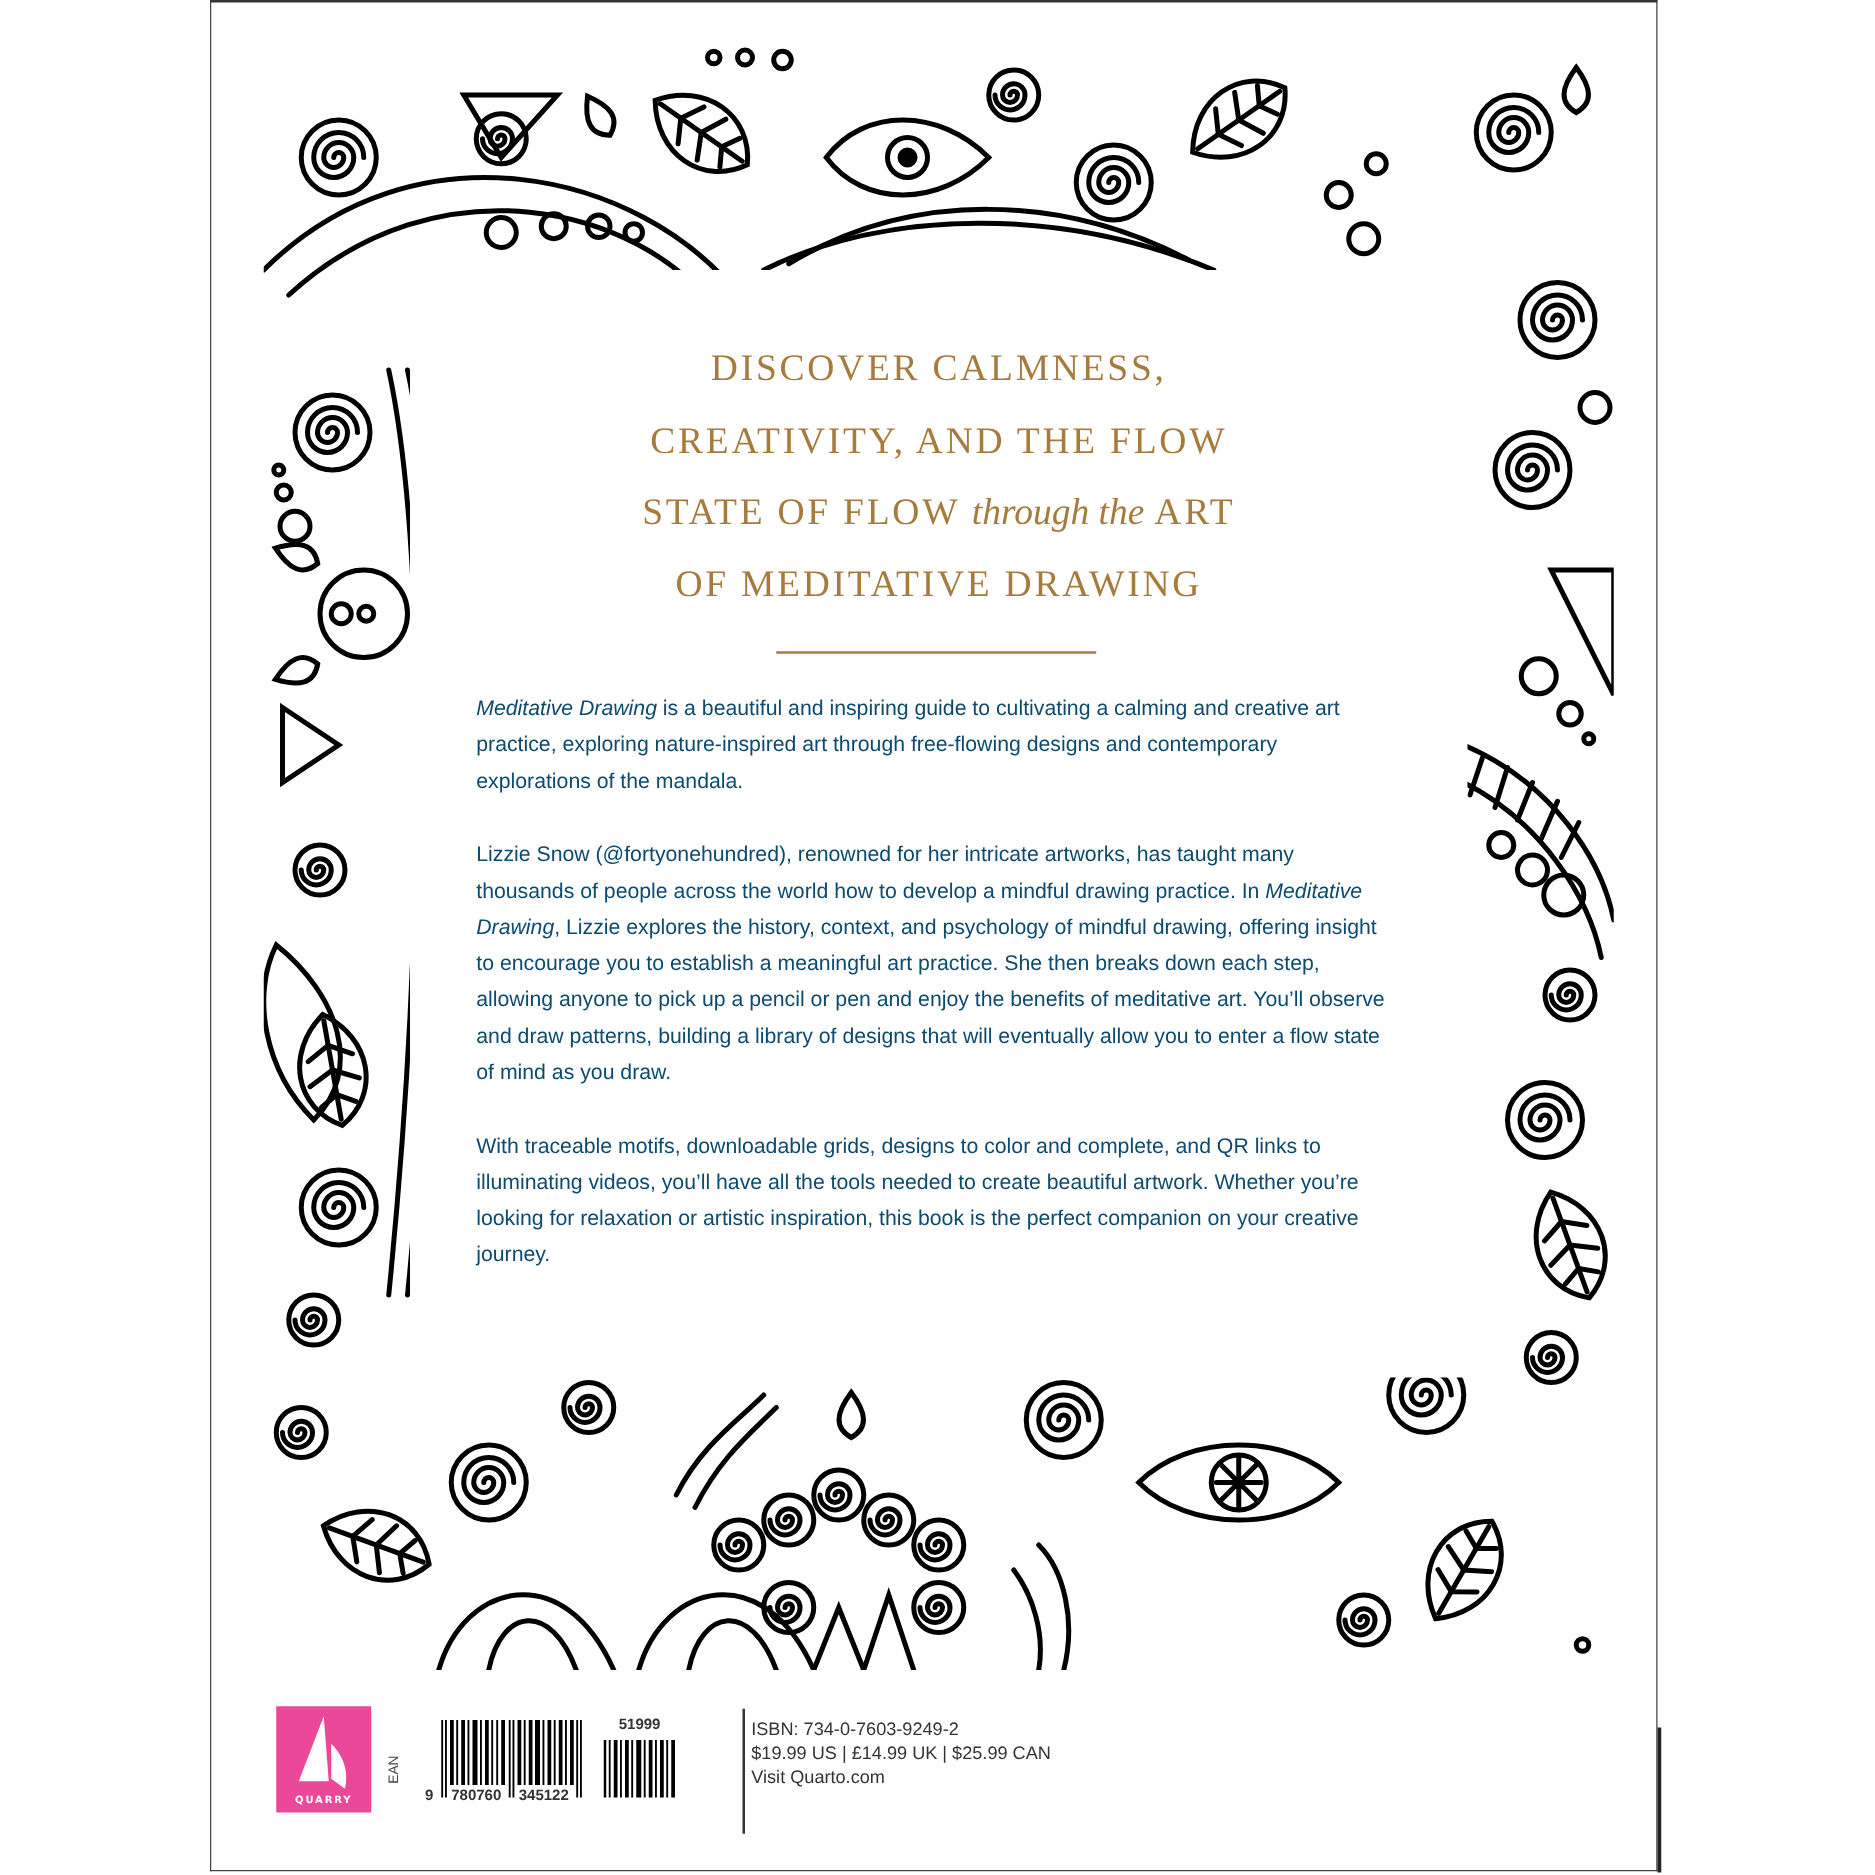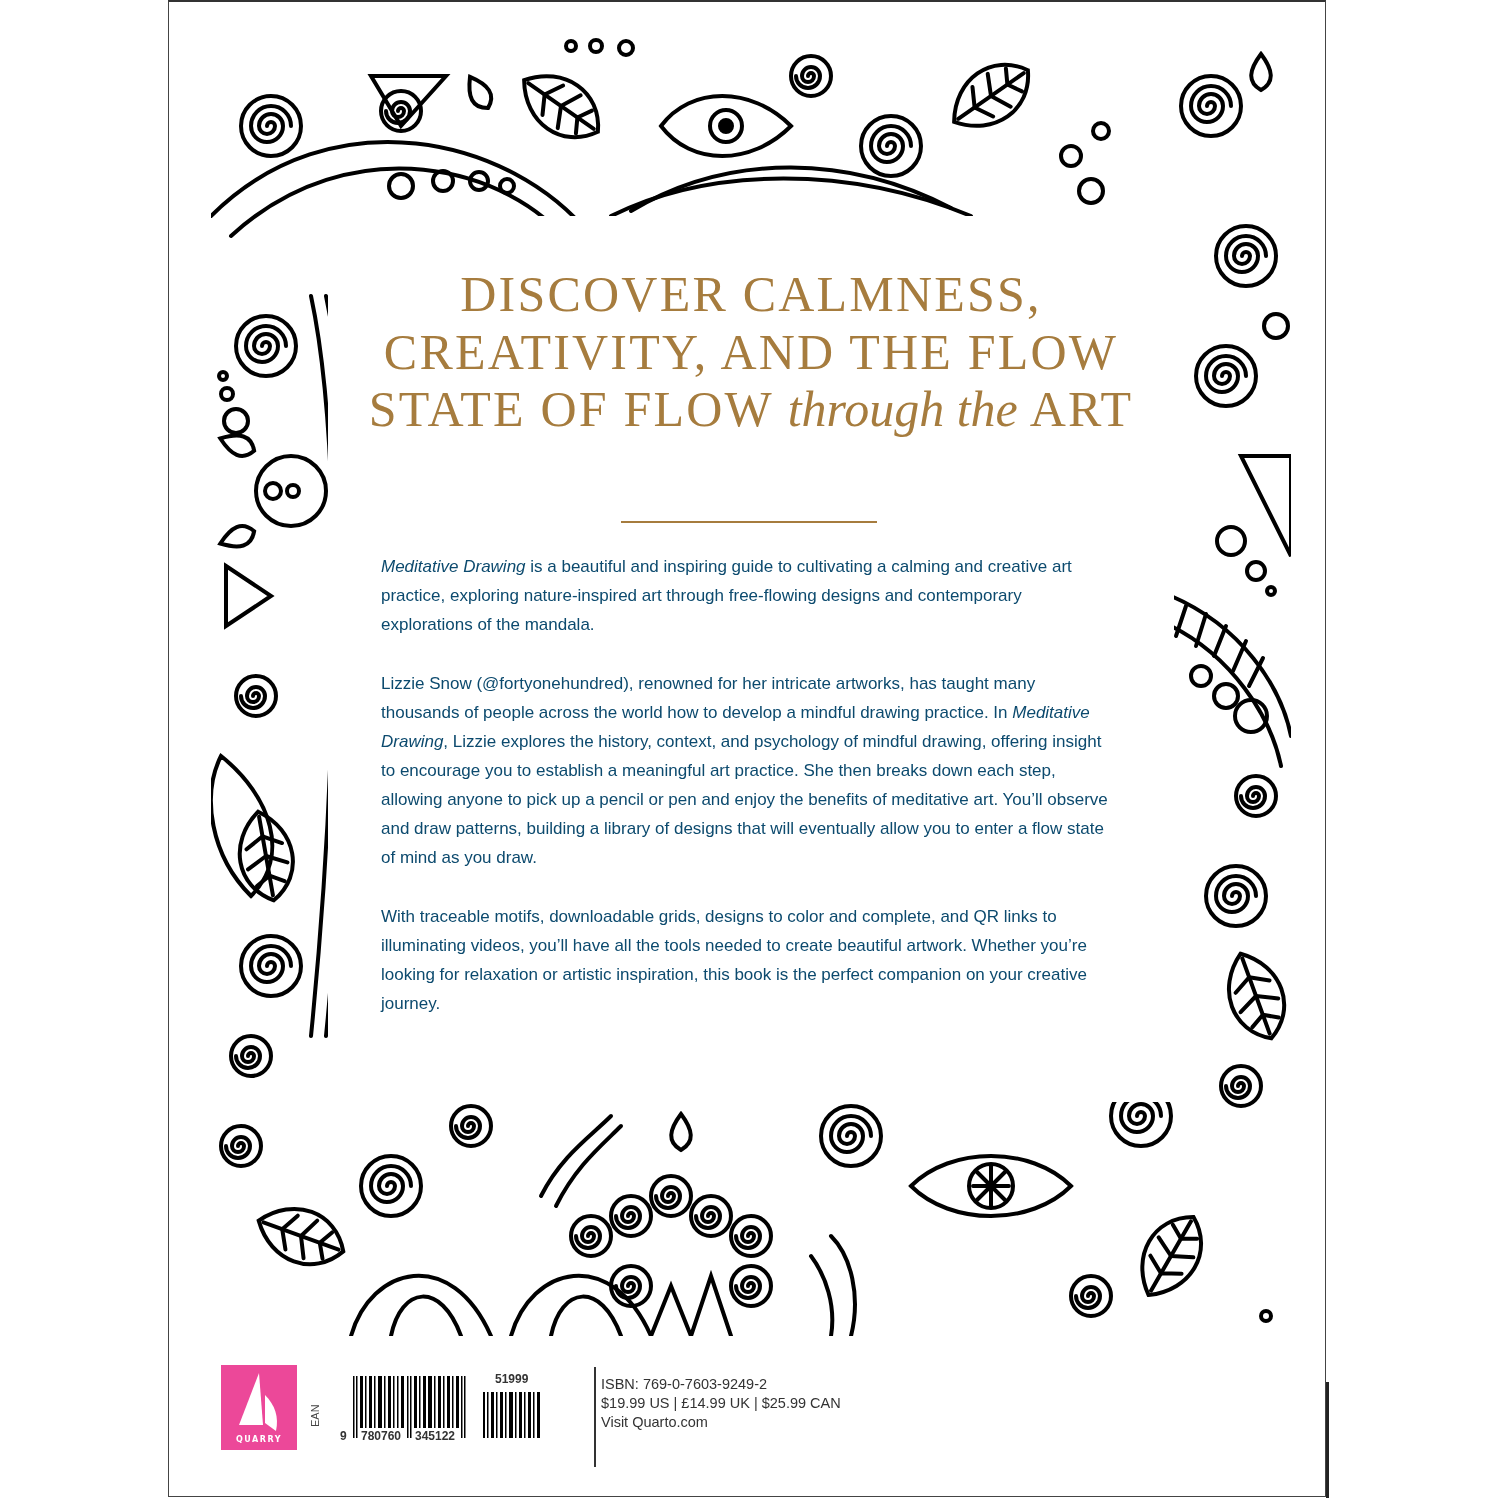--- a/index.html
+++ b/index.html
@@ -2,21 +2,21 @@
 <html><head>
 <meta charset="utf-8">
 <style>
   html, body { margin:0; padding:0; background:#ffffff; }
   body { width:1500px; height:1500px; position:relative; overflow:hidden; font-family:"Liberation Sans", sans-serif; }
   .cover { position:absolute; left:168px; top:0; width:1158px; height:1497px; border:1.5px solid #444; border-top:2px solid #333; box-sizing:border-box; background:#fff; }
   .cover-spine-shadow { position:absolute; left:1326px; top:1382px; width:3px; height:116px; background:#222; }
   .ornament { position:absolute; left:42px; top:34px; width:1080px; height:1300px; }
   .ornament svg { width:100%; height:100%; display:block; }
   .panel { position:absolute; left:159px; top:214px; width:846px; height:886px; background:#fff; }
-  .headline { position:absolute; left:0; right:0; top:50px; text-align:center; font-family:"Liberation Serif", "DejaVu Serif", serif; color:#a67c3e; font-size:50px; line-height:57.5px; letter-spacing:2.2px; }
+  .headline { position:absolute; left:0; right:0; top:50px; text-align:center; font-family:"Liberation Serif", "DejaVu Serif", serif; color:#a67c3e; font-size:30px; line-height:57.5px; letter-spacing:2.2px; }
   .headline i { font-style:italic; letter-spacing:0; text-transform:none;font-family:Liberation Serif, serif; }
   .rule { position:absolute; left:293px; top:305px; width:256px; height:2px; background:#a67c3e; }
   .body { position:absolute; left:53px; top:336px; width:730px; color:#0c4a6e; font-family:"Liberation Sans", sans-serif; font-size:17px; line-height:29px; }
   .body p { margin:0 0 30px 0; }
   .body i { font-style:italic; }
   .footer { position:absolute; left:0; top:1345px; width:100%; height:120px; }
   .logo { position:absolute; left:52px; top:18px; width:76px; height:85px; background:#ec4899; }
   .logo-label { position:absolute; left:0; right:0; bottom:6px; text-align:center; color:#fff; font-family:"DejaVu Sans", sans-serif; font-weight:bold; font-size:8px; letter-spacing:1.5px; }
   .ean-label { position:absolute; left:140px; top:48px; transform:rotate(-90deg); transform-origin:left top; font-size:11px; color:#444; top:80px; }
   .barcode { position:absolute; left:176px; top:27px; width:210px; height:70px; }
@@ -143,20 +143,21 @@
       <use href="#leaf" x="960" y="1220" transform="rotate(-60 960 1220)"></use>
       <circle cx="1055" cy="1280" r="5"></circle>
     </svg>
   </div>
 
   <div class="panel">
     <div class="headline">
       <div>DISCOVER CALMNESS,</div>
       <div>CREATIVITY, AND THE FLOW</div>
       <div><span>STATE OF FLOW </span><i>through the</i><span> ART</span></div>
+      <div>OF MEDITATIVE DRAWING</div>
     </div>
     <div class="rule"></div>
 
     <div class="body">
       <p><i>Meditative Drawing</i><span> is a beautiful and inspiring guide to cultivating a calming and creative art practice, exploring nature-inspired art through free-flowing designs and contemporary explorations of the mandala.</span></p>
       <p><span>Lizzie Snow (@fortyonehundred), renowned for her intricate artworks, has taught many thousands of people across the world how to develop a mindful drawing practice. In </span><i>Meditative Drawing</i><span>, Lizzie explores the history, context, and psychology of mindful drawing, offering insight to encourage you to establish a meaningful art practice. She then breaks down each step, allowing anyone to pick up a pencil or pen and enjoy the benefits of meditative art. You’ll observe and draw patterns, building a library of designs that will eventually allow you to enter a flow state of mind as you draw.</span></p>
       <p>With traceable motifs, downloadable grids, designs to color and complete, and QR links to illuminating videos, you’ll have all the tools needed to create beautiful artwork. Whether you’re looking for relaxation or artistic inspiration, this book is the perfect companion on your creative journey.</p>
     </div>
   </div>
 
@@ -217,19 +218,19 @@
       </svg>
       <span class="bc-digit" style="left:-5px;top:55px">9</span>
       <span class="bc-digit" style="left:16px;top:55px">780760</span>
       <span class="bc-digit" style="left:70px;top:55px">345122</span>
       <span class="bc-digit" style="left:150px;top:-2px">51999</span>
     </div>
 
     <div class="divider-v"></div>
 
     <div class="isbn-block">
-      <div>ISBN: 769-0-7603-9249-2</div>
+      <div>ISBN: 734-0-7603-9249-2</div>
       <div>$19.99 US | £14.99 UK | $25.99 CAN</div>
       <div>Visit Quarto.com</div>
     </div>
   </div>
 </div>
 <div class="cover-spine-shadow"></div>
 
 </body></html>

